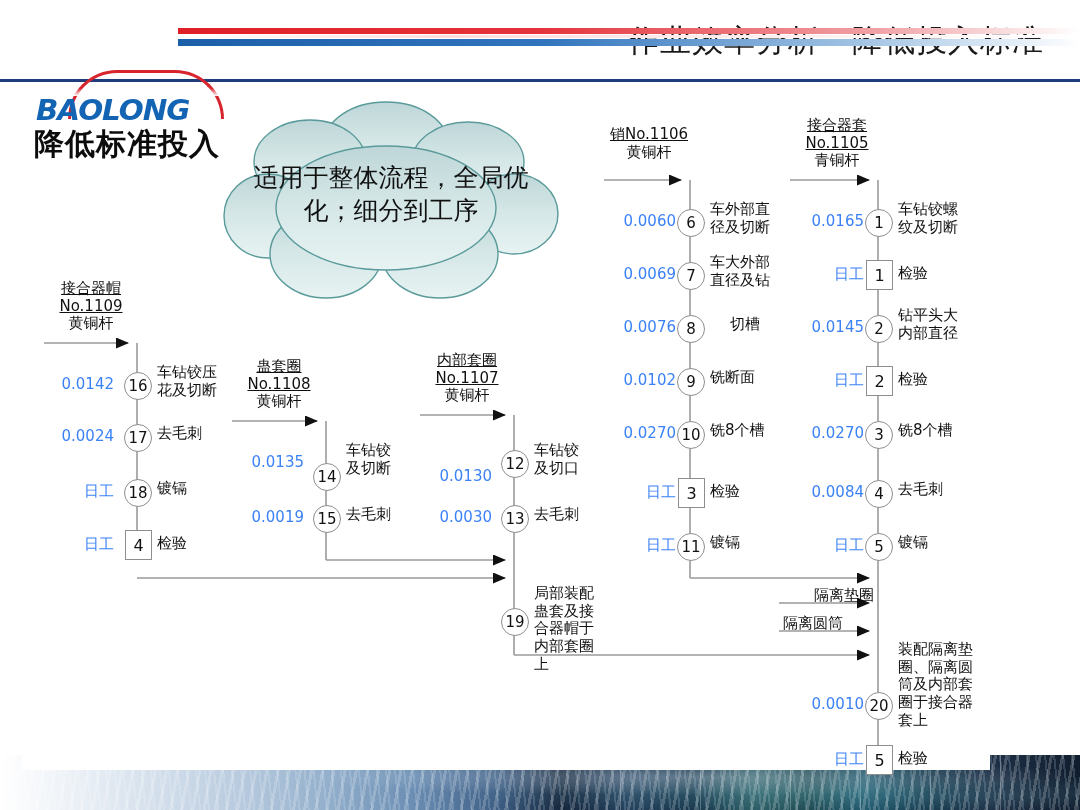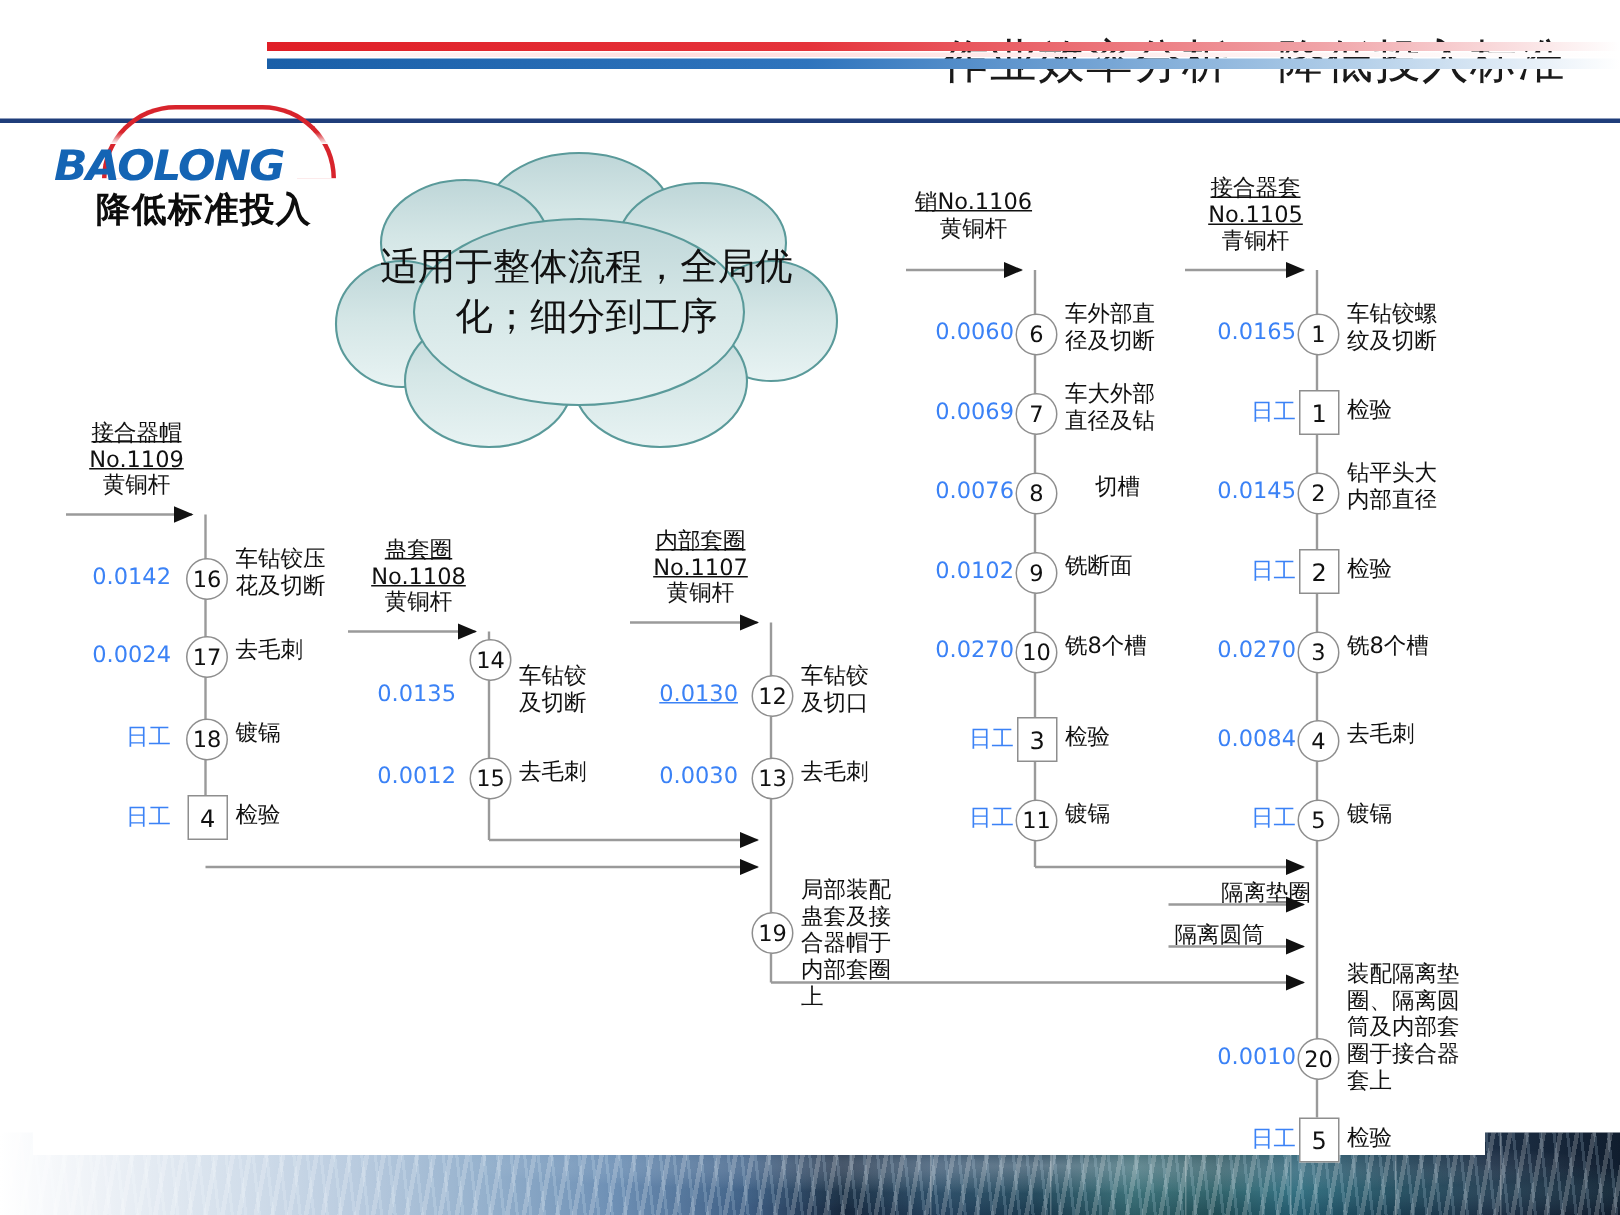--- a/index.html
+++ b/index.html
@@ -66,23 +66,22 @@
   }
   .logo-word{
     position:absolute;left:6px;top:22px;
     font-size:28px;font-weight:bold;font-style:italic;
     color:#1464b4;letter-spacing:-1px;
     font-family:"DejaVu Sans","Liberation Sans",sans-serif;
     transform:scaleX(1.05);transform-origin:left center;
   }
   .logo-sub{
     position:absolute;left:4px;top:52px;
-    font-size:23px;font-weight:bold;color:#0c0c0c;letter-spacing:1px;
+    font-size:30px;font-weight:bold;color:#0c0c0c;letter-spacing:1px;
     font-family:"DejaVu Sans","Liberation Sans",sans-serif;
-    margin-left:30px;
   }
   .stripe-red{
     position:absolute;left:178px;top:28px;width:902px;height:6px;
     background:linear-gradient(to right,#e01f27 0%,#e5333b 40%,#f0a4a8 78%,#ffffff 100%);
   }
   .stripe-red2{
     position:absolute;left:178px;top:35px;width:902px;height:3px;
     background:linear-gradient(to right,#ffffff 0%,#fdd 30%,#ffffff 100%);
   }
   .stripe-blue{
@@ -222,28 +221,28 @@
 
   <div class="node-time" style="left:34px;top:482px;width:80px;">日工</div>
   <div class="node-circle" style="left:124px;top:479px;">18</div>
   <div class="node-label" style="left:157px;top:480px;width:80px;">镀镉</div>
 
   <div class="node-time" style="left:34px;top:535px;width:80px;">日工</div>
   <div class="node-square" style="left:125px;top:530px;">4</div>
   <div class="node-label" style="left:157px;top:535px;width:80px;">检验</div>
 
   <div class="node-time" style="left:224px;top:453px;width:80px;">0.0135</div>
-  <div class="node-circle" style="left:313px;top:426px;text-align:right;">14</div>
+  <div class="node-circle" style="left:313px;top:463px;text-align:right;">14</div>
   <div class="node-label" style="left:346px;top:442px;width:56px;">车钻铰及切断</div>
 
-  <div class="node-time" style="left:224px;top:508px;width:80px;">0.0012</div>
+  <div class="node-time" style="left:224px;top:508px;width:80px;">0.0019</div>
   <div class="node-circle" style="left:313px;top:505px;">15</div>
   <div class="node-label" style="left:346px;top:506px;width:80px;">去毛刺</div>
 
-  <div class="node-time" style="left:412px;top:453px;width:80px;text-decoration:underline;">0.0130</div>
+  <div class="node-time" style="left:412px;top:467px;width:80px;">0.0130</div>
   <div class="node-circle" style="left:501px;top:450px;">12</div>
   <div class="node-label" style="left:534px;top:442px;width:56px;">车钻铰及切口</div>
 
   <div class="node-time" style="left:412px;top:508px;width:80px;">0.0030</div>
   <div class="node-circle" style="left:501px;top:505px;">13</div>
   <div class="node-label" style="left:534px;top:506px;width:80px;">去毛刺</div>
 
   <div class="node-circle" style="left:501px;top:608px;">19</div>
   <div class="node-label" style="left:534px;top:585px;width:72px;">局部装配蛊套及接合器帽于内部套圈上</div>
 

